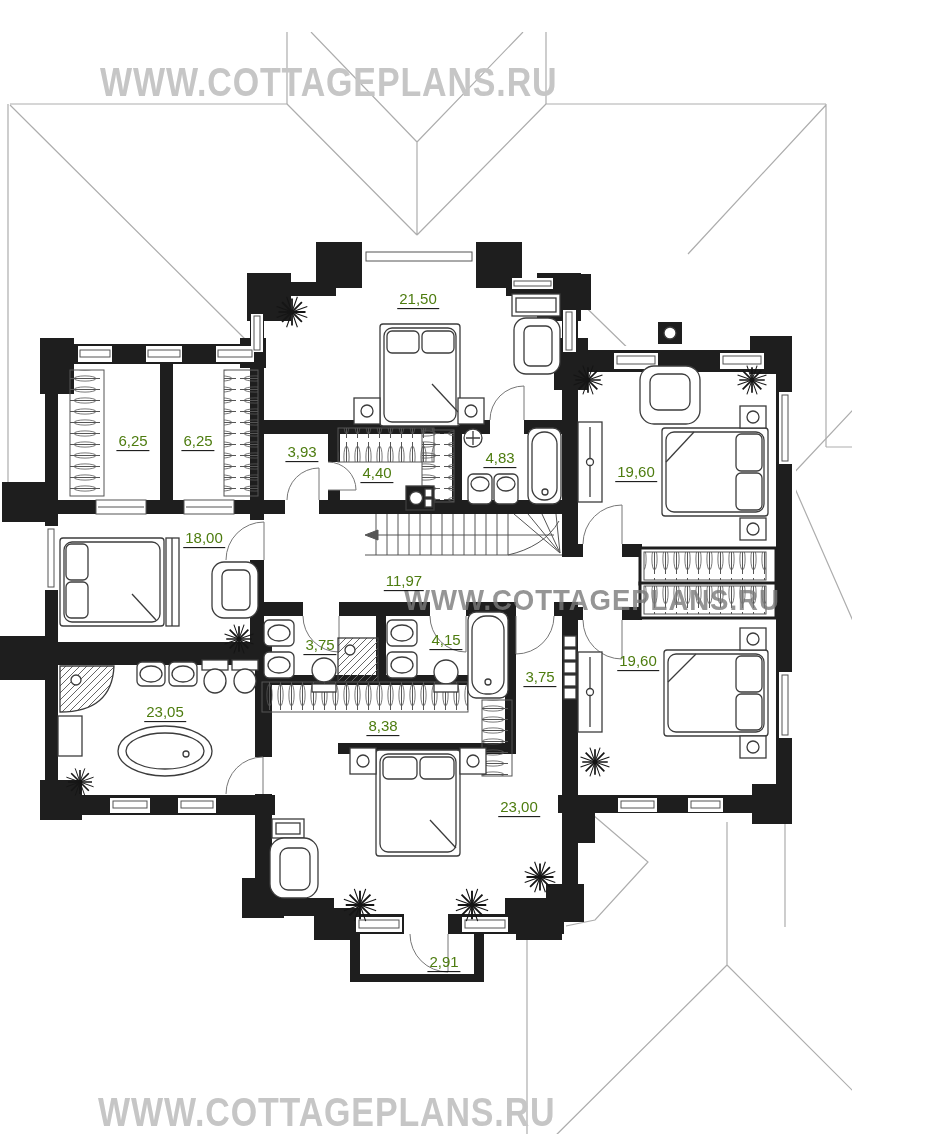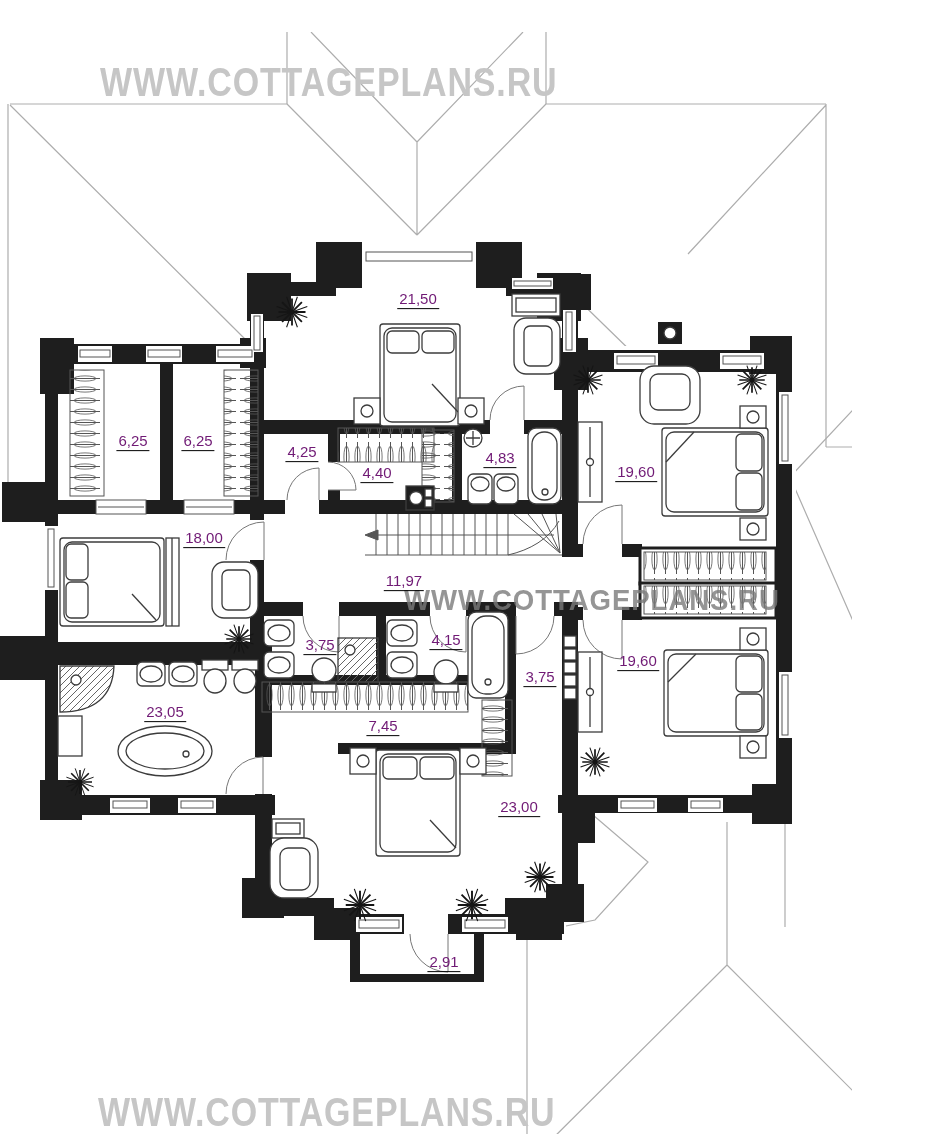--- a/index.html
+++ b/index.html
@@ -1,19 +1,19 @@
 <!DOCTYPE html>
 <html><head>
 <meta charset="utf-8">
 <style>
   html,body{margin:0;padding:0;background:#fff;}
   .canvas{position:relative;width:852px;height:1134px;background:#fff;overflow:hidden;
           font-family:"Liberation Sans", sans-serif;margin-top:32px;}
   .plan-svg{position:absolute;left:0;top:0;}
-  .room-label{position:absolute;transform:translate(-50%,-50%);font-size:15px;color:#701a75;
+  .room-label{position:absolute;transform:translate(-50%,-50%);font-size:15px;color:#4d7c0f;
               border-bottom:1.4px solid #000;padding:0 2px 1px 2px;line-height:1.05;
               background:transparent;white-space:nowrap;}
   .watermark{position:absolute;font-weight:bold;color:#c6c6c6;white-space:nowrap;
              letter-spacing:1px;transform-origin:left top;}
   .wm-top{left:100px;top:28px;font-size:40px;transform:scaleX(0.85);}
   .wm-mid{left:404px;top:551px;font-size:30px;color:rgba(122,122,122,0.8);transform:scaleX(0.92);}
   .wm-bottom{left:98px;top:1058px;font-size:40px;transform:scaleX(0.85);}
 </style>
 </head>
 <body>
@@ -412,28 +412,28 @@
   </g>
 </svg>
 
 <div class="watermark wm-top">WWW.COTTAGEPLANS.RU</div>
 <div class="watermark wm-mid">WWW.COTTAGEPLANS.RU</div>
 <div class="watermark wm-bottom">WWW.COTTAGEPLANS.RU</div>
 
 <div class="room-label" style="left:418px;top:268px">21,50</div>
 <div class="room-label" style="left:133px;top:410px">6,25</div>
 <div class="room-label" style="left:198px;top:410px">6,25</div>
-<div class="room-label" style="left:302px;top:421px">4,25</div>
+<div class="room-label" style="left:302px;top:421px">3,93</div>
 <div class="room-label" style="left:377px;top:442px">4,40</div>
 <div class="room-label" style="left:500px;top:427px">4,83</div>
 <div class="room-label" style="left:636px;top:441px">19,60</div>
 <div class="room-label" style="left:204px;top:507px">18,00</div>
 <div class="room-label" style="left:404px;top:550px">11,97</div>
 <div class="room-label" style="left:320px;top:614px">3,75</div>
 <div class="room-label" style="left:446px;top:609px">4,15</div>
 <div class="room-label" style="left:540px;top:646px">3,75</div>
 <div class="room-label" style="left:638px;top:630px">19,60</div>
 <div class="room-label" style="left:165px;top:681px">23,05</div>
-<div class="room-label" style="left:383px;top:695px">7,45</div>
+<div class="room-label" style="left:383px;top:695px">8,38</div>
 <div class="room-label" style="left:519px;top:776px">23,00</div>
 <div class="room-label" style="left:444px;top:931px">2,91</div>
 
 </div>
 
 </body></html>

